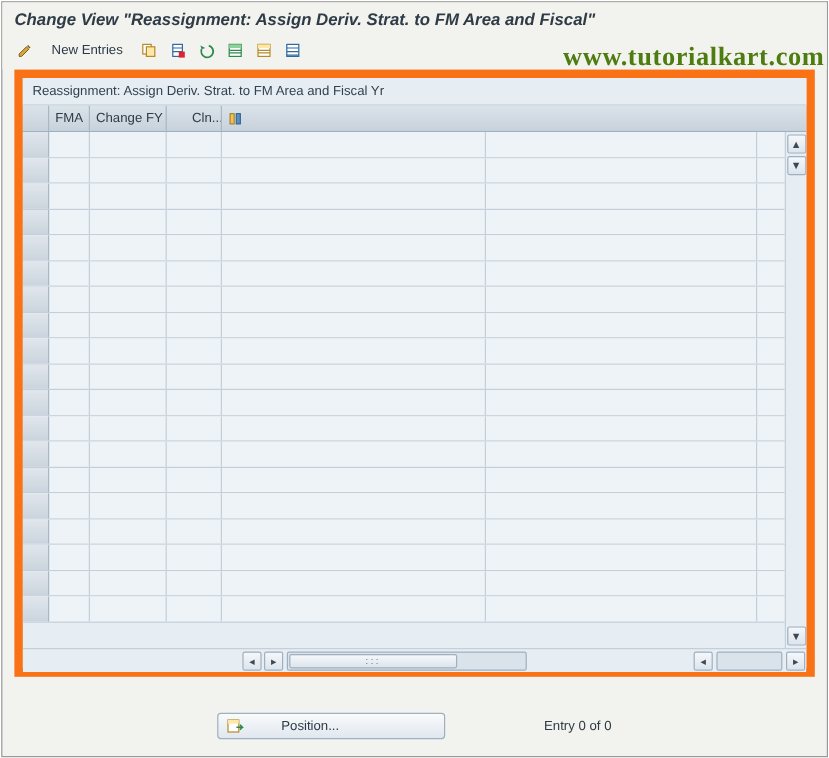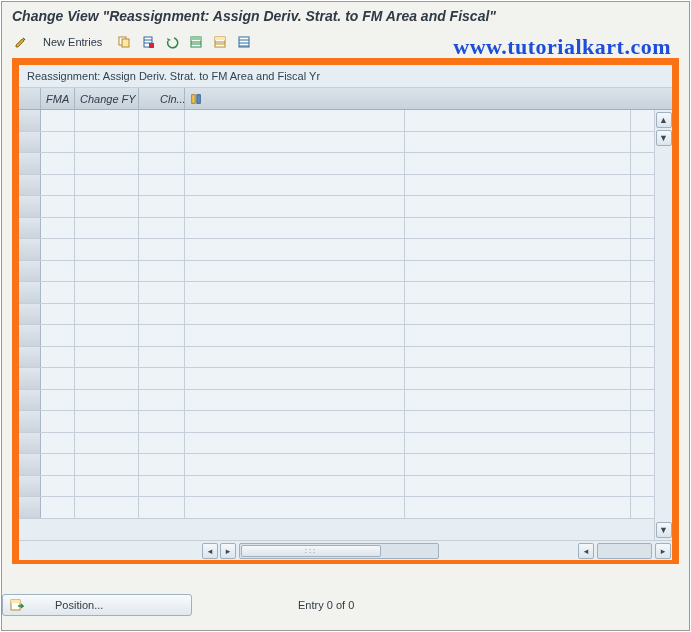--- a/index.html
+++ b/index.html
@@ -53,23 +53,23 @@
     display: flex;
     align-items: center;
     border: 1px solid transparent;
     border-radius: 2px;
     cursor: pointer;
     color: #2b3a48;
   }
   .watermark {
     position: absolute;
     top: 32px;
-    right: 18px;
+    right: 2px;
     font-size: 22px;
-    color: #1d4ed8;
+    color: #4d7c0f;
     font-weight: 600;
     letter-spacing: 0.5px;
     pointer-events: none;
     font-family: Georgia, serif;
   }
   .panel {
     margin: 0 10px;
     border: 7px solid #f97316;
     background: #e6edf3;
     height: 506px;
@@ -94,21 +94,20 @@
   }
   .gh-cell {
     border-right: 1px solid #a9b7c4;
     padding: 4px 5px;
     color: #2f3b46;
     white-space: nowrap;
     overflow: hidden;
     text-overflow: ellipsis;
     display: flex;
     align-items: center;
-    font-style: italic;
   }
   .rowsel-h { width: 22px; background: linear-gradient(#dbe3ea,#c8d2db); }
   .col-fma { width: 34px; }
   .col-sfy { width: 64px; }
   .col-cln { width: 30px; margin-left: 16px; }
   .col-ds  { width: 220px; }
   .col-sd  { width: 226px; }
   .gh-config {
     width: 22px;
     display:flex;align-items:center;justify-content:center;
@@ -171,21 +170,21 @@
   .hthumb {
     position:absolute;left:1px;top:1px;height:12px;width:140px;
     background:linear-gradient(#f5f8fb,#dde4eb);border:1px solid #9fb0c0;border-radius:2px;
     display:flex;align-items:center;justify-content:center;color:#6a7a88;font-size:8px;letter-spacing:2px;
   }
   .htrack-mid { width: 200px; }
   .htrack-right { width: 55px; }
   .hr-wrap { margin-left:auto; display:flex; align-items:center; }
   .footer {
     position:absolute;left:0;right:0;bottom:14px;
-    display:flex;align-items:center;gap:106px;
+    display:flex;align-items:center;justify-content:center;gap:82px;
   }
   .pos-btn {
     height:22px;width:190px;border:1px solid #9fb0c0;border-radius:3px;
     background:linear-gradient(#f9fbfc,#e0e7ee);
     display:flex;align-items:center;padding:0 6px;cursor:pointer;color:#2f3b46;
   }
   .pos-ico { width:16px;height:16px;margin-right:30px;display:flex;align-items:center;justify-content:center; }
   .entry-txt { color:#2f3b46; }
 </style>
 </head>

